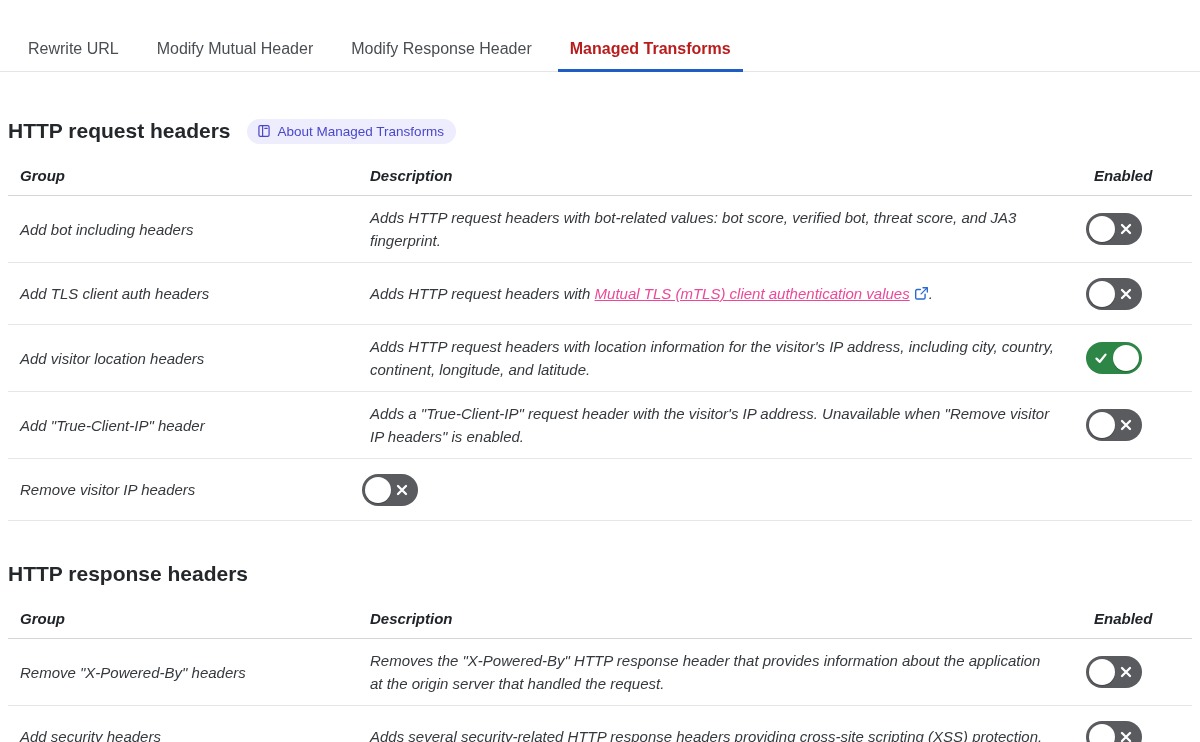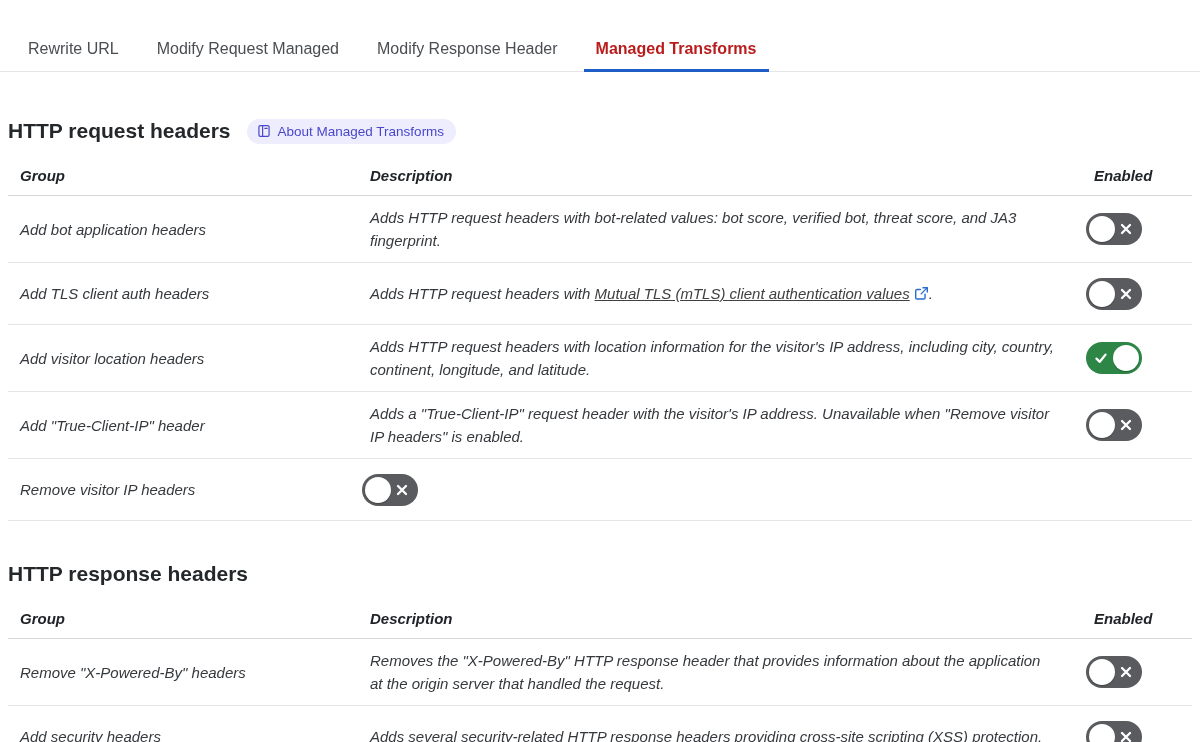--- a/index.html
+++ b/index.html
@@ -27,42 +27,42 @@
   
   .grid-table { margin:6px 8px;font-style:italic; }
   .t-row { display:grid; grid-template-columns:350px 1fr 110px; align-items:center;
          border-bottom:1px solid #e4e6e7; min-height:62px; }
   .t-row.t-head { min-height:0; border-bottom:1px solid #d4d6d8; }
   .cell { padding:10px 12px; font-size:15px; line-height:23px; }
   .t-head .cell { padding:8px 12px; font-weight:700; font-size:15px; color:#202428; }
   .cell-desc { padding-right:28px; }
   .cell-enabled { padding-left:4px; padding-right:0; }
 
-  .desc-link { color:#404040; text-decoration:underline; cursor:pointer; }
+  .desc-link { color:#ec4899; text-decoration:underline; cursor:pointer; }
   .ext-icon { margin-left:4px; vertical-align:-2px; }
 
   
   .toggle { position:relative; width:56px; height:32px; border:none; border-radius:16px;
          cursor:pointer; display:block; }
   .toggle.off { background:#595b5e; }
   .toggle.on  { background:#2d8646; }
   .knob { position:absolute; top:3px; width:26px; height:26px; border-radius:50%;
          background:#ffffff; box-shadow:0 1px 1px rgba(0,0,0,.25); }
   .toggle.off .knob { left:3px; }
   .toggle.on  .knob { right:3px; }
   .t-icon { position:absolute; top:9px; display:none; }
   .toggle.off .t-x { display:block; right:9px; }
   .toggle.on  .t-check { display:block; left:8px; }
 </style>
 </head>
 <body>
 
 <nav class="tabbar">
   <div class="tab">Rewrite URL</div>
-  <div class="tab">Modify Request Managed</div>
+  <div class="tab">Modify Mutual Header</div>
   <div class="tab">Modify Response Header</div>
   <div class="tab active">Managed Transforms</div>
 </nav>
 
 <div class="section-head">
   <h2 class="section-title">HTTP request headers</h2>
   <a class="badge">
     <svg width="14" height="14" viewBox="0 0 16 16">
       <rect x="2.2" y="1.8" width="11.6" height="12.4" rx="1.6" stroke="#4a47cb" stroke-width="1.4" fill="none"></rect>
       <path d="M6.4 1.8 V14.2" stroke="#4a47cb" stroke-width="1.4" fill="none"></path>
@@ -73,21 +73,21 @@
 </div>
 
 <div class="grid-table">
   <div class="t-row t-head">
     <div class="cell">Group</div>
     <div class="cell">Description</div>
     <div class="cell cell-enabled">Enabled</div>
   </div>
   <div id="request-rows">
       <div class="t-row">
-    <div class="cell cell-group">Add bot application headers</div>
+    <div class="cell cell-group">Add bot including headers</div>
     <div class="cell cell-desc">Adds HTTP request headers with bot-related values: bot score, verified bot, threat score, and JA3 fingerprint.</div>
     <div class="cell cell-enabled">
       <button class="toggle off" role="switch" aria-checked="false">
         <span class="knob"></span>
         <svg class="t-icon t-x" width="14" height="14" viewBox="0 0 14 14">
           <path d="M3 3 L11 11 M11 3 L3 11" stroke="#ffffff" stroke-width="2.3" stroke-linecap="round" fill="none"></path>
         </svg>
 
       </button>
     </div>

